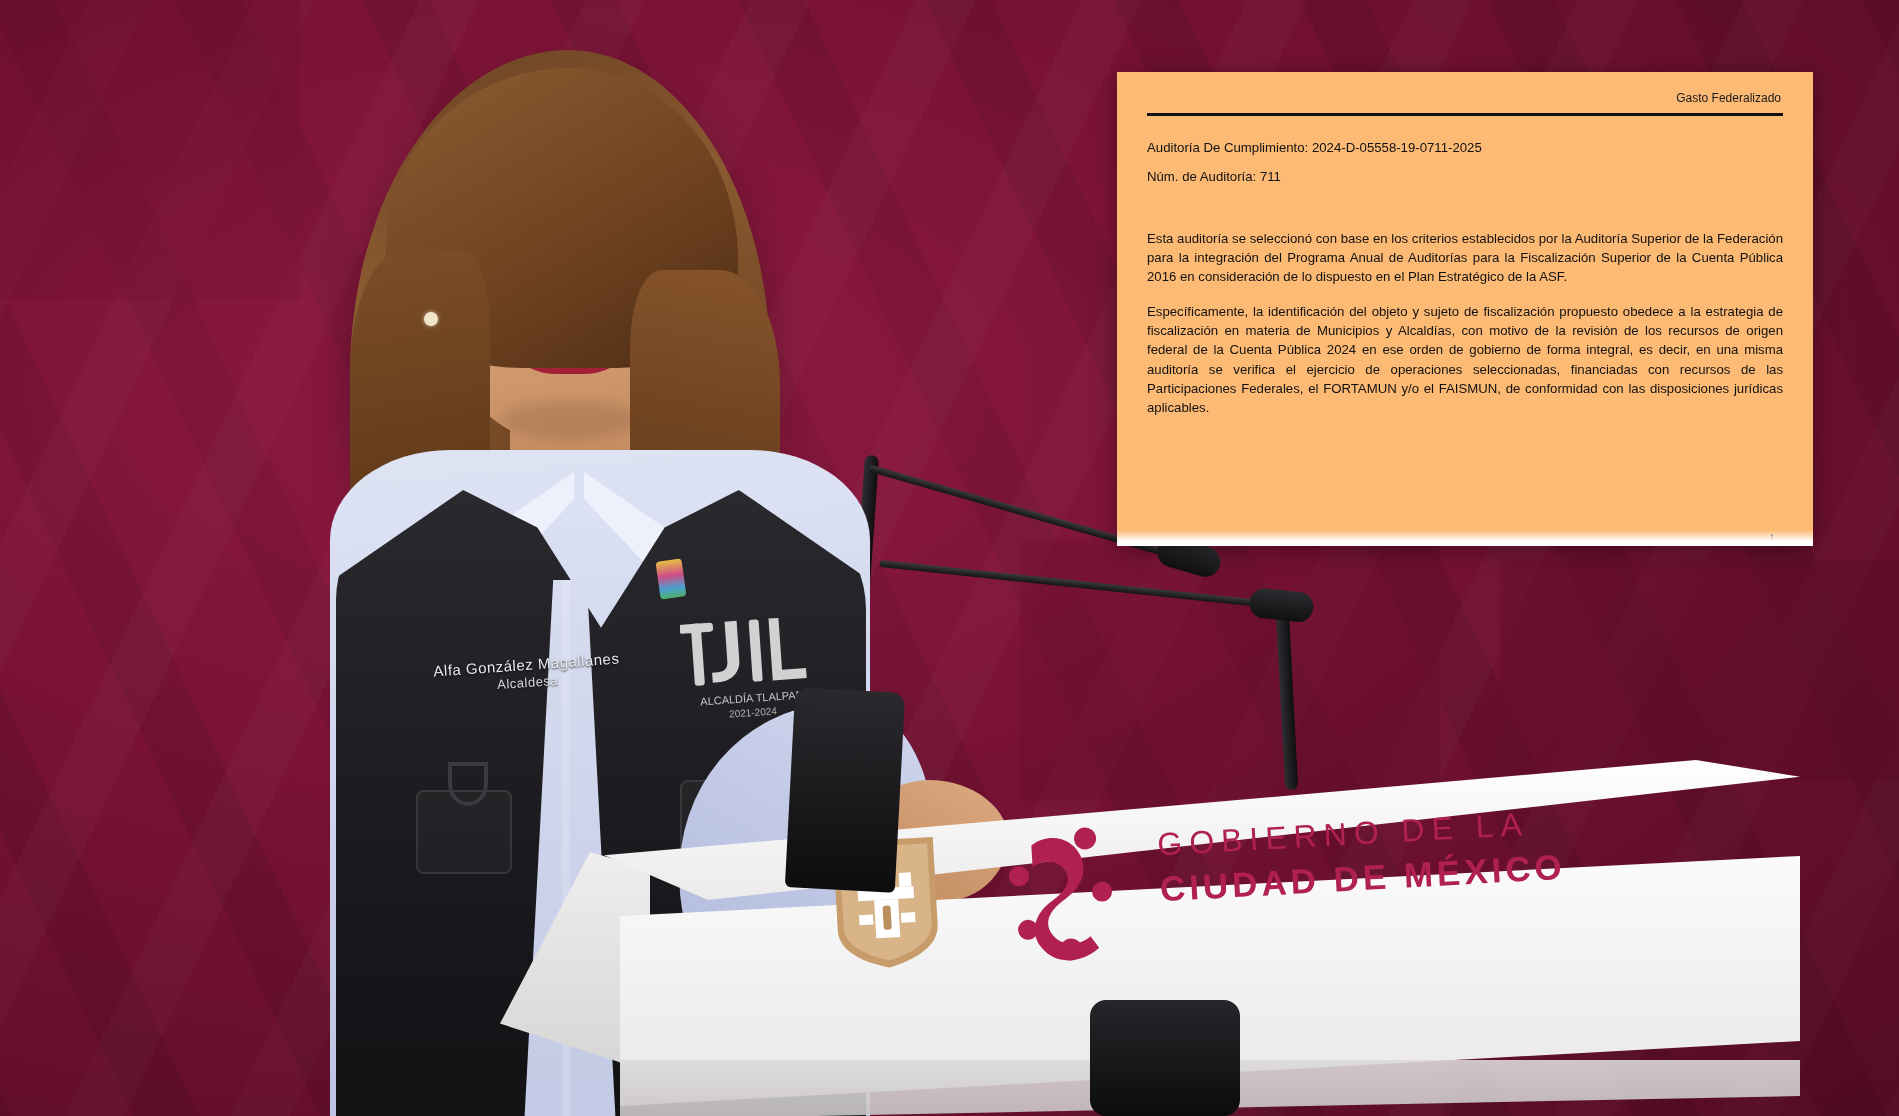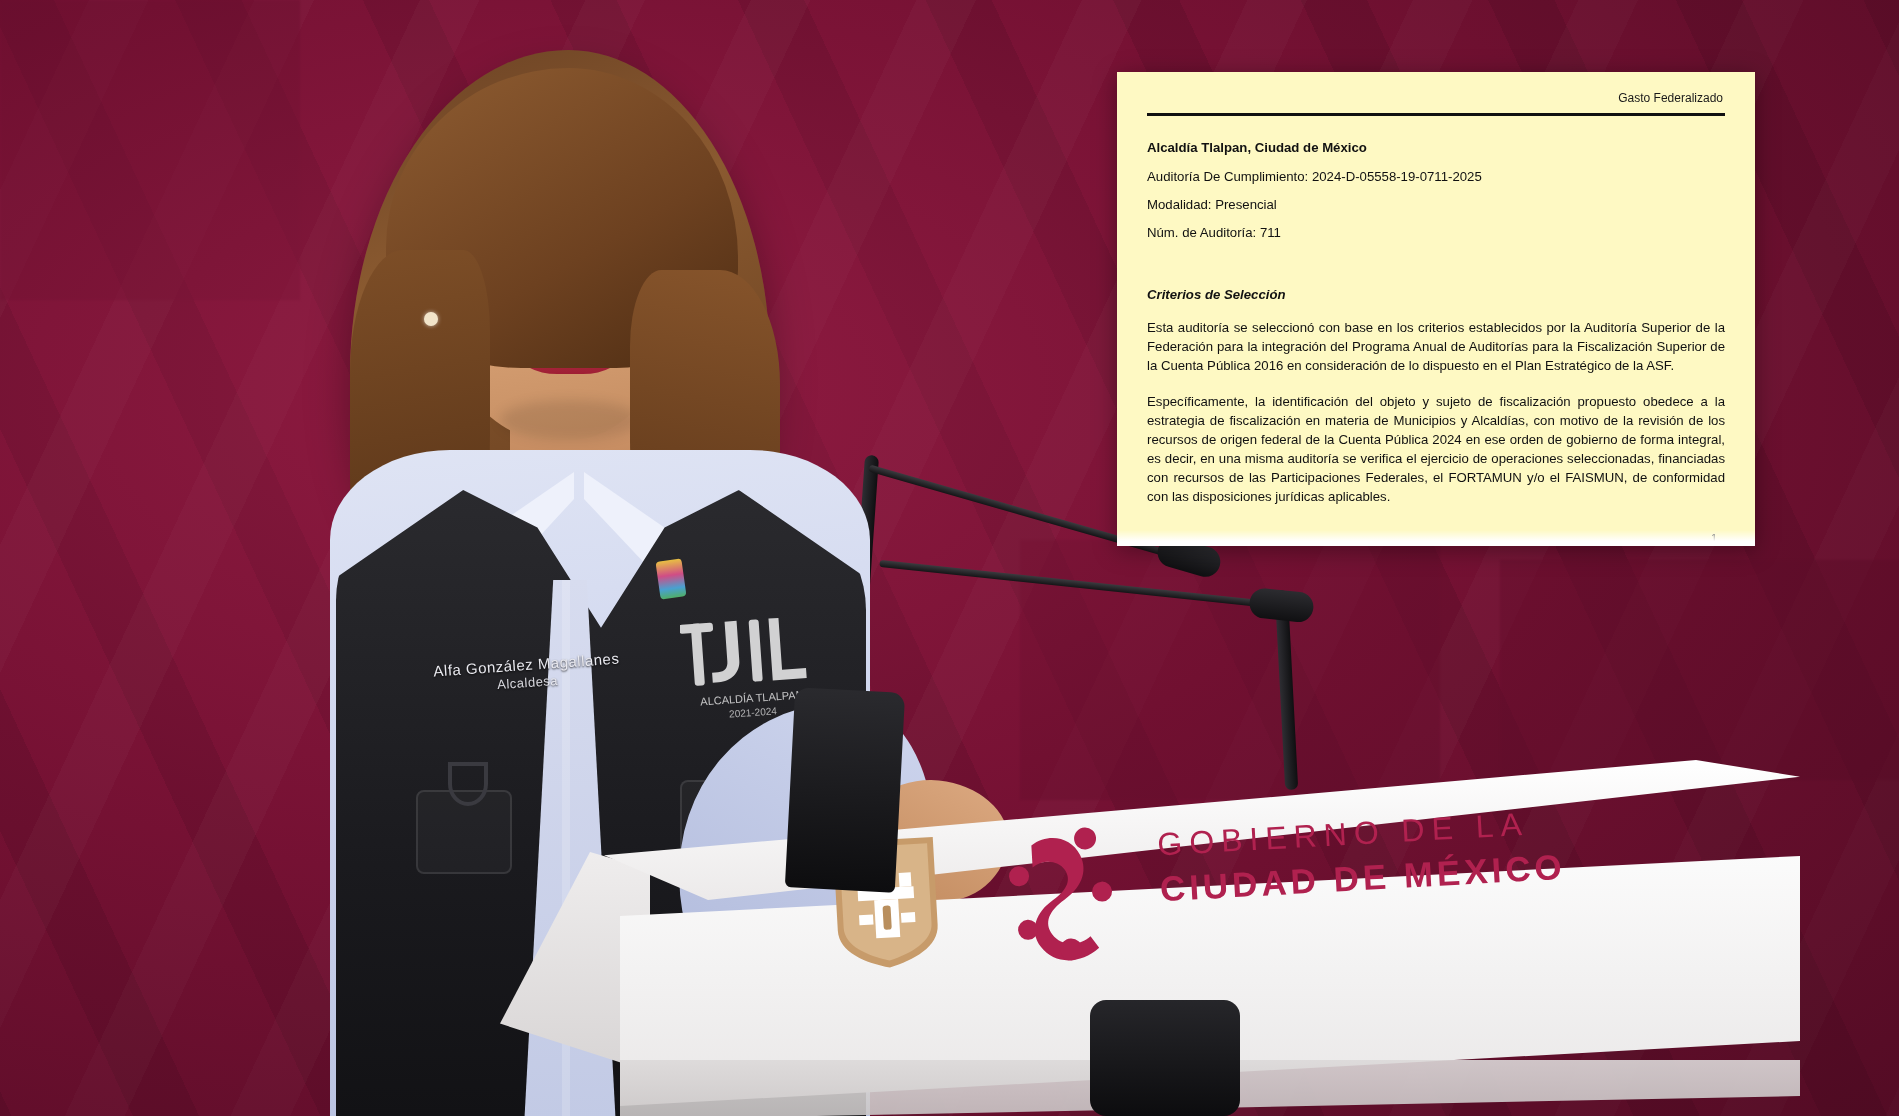--- a/index.html
+++ b/index.html
@@ -360,23 +360,23 @@
     left: 330px; top: 40px;
     width: 960px; height: 170px;
     transform: rotate(-3.2deg);
   }
 
   
   .doc {
     position: absolute;
     left: 1117px;
     top: 72px;
-    width: 638px;
+    width: 696px;
     height: 474px;
-    background: #fef9c3;
+    background: #fdba74;
     box-shadow: 0 4px 22px rgba(0,0,0,.35);
     overflow: hidden;
   }
   .doc-inner {
     position: relative;
     padding: 18px 30px 0 30px;
     color: #111;
     font-size: 13.2px;
     line-height: 1.45;
   }
@@ -539,28 +539,25 @@
   </div>
 
   <div class="mic-base"></div>
   <div class="mic-base-2"></div>
 
   <div class="doc">
     <div class="doc-inner">
       <div class="doc-header">Gasto Federalizado</div>
       <div class="doc-rule"></div>
 
-      <p class="b">Alcaldía Tlalpan, Ciudad de México</p>
       <p>Auditoría De Cumplimiento: 2024-D-05558-19-0711-2025</p>
-      <p>Modalidad: Presencial</p>
       <p>Núm. de Auditoría:  711</p>
 
       <div class="spacer"></div>
 
-      <p class="crit">Criterios de Selección</p>
       <p class="just para">Esta auditoría se seleccionó con base en los criterios establecidos por la Auditoría Superior de la Federación para la integración del Programa Anual de Auditorías para la Fiscalización Superior de la Cuenta Pública 2016 en consideración de lo dispuesto en el Plan Estratégico de la ASF.</p>
       <p class="just para">Específicamente, la identificación del objeto y sujeto de fiscalización propuesto obedece a la estrategia de fiscalización en materia de Municipios y Alcaldías, con motivo de la revisión de los recursos de origen federal de la Cuenta Pública 2024 en ese orden de gobierno de forma integral, es decir, en una misma auditoría se verifica el ejercicio de operaciones seleccionadas, financiadas con recursos de las Participaciones Federales, el FORTAMUN y/o el FAISMUN, de conformidad con las disposiciones jurídicas aplicables.</p>
     </div>
     <div class="doc-page-num">1</div>
     <div class="doc-fade"></div>
   </div>
 
 </div>
 
 </body></html>

